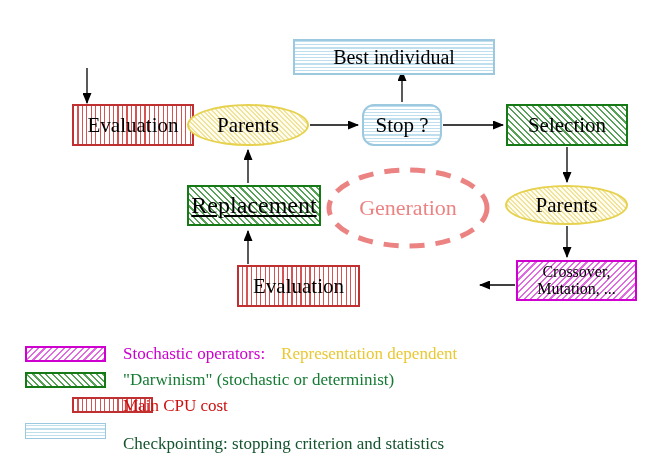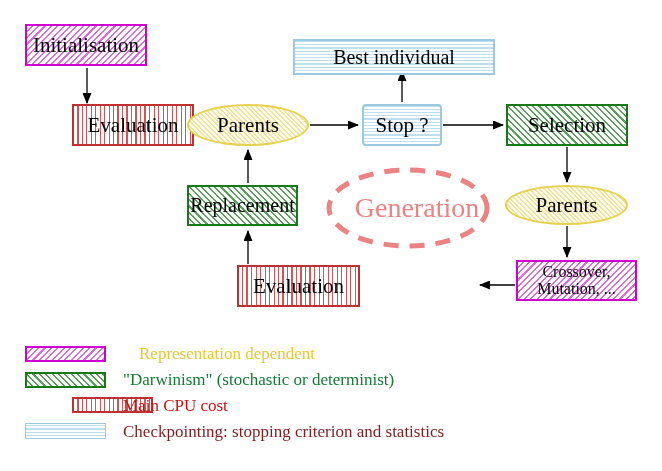--- a/index.html
+++ b/index.html
@@ -43,46 +43,46 @@
   .ellipse-yellow {
     border: 2px solid #e6d24e;
     border-radius: 50%;
     background: repeating-linear-gradient(45deg, #fffdf0 0px, #fffdf0 2px, #f1e29c 2px, #f1e29c 3.4px);
   }
   
   .n-initialisation { left: 25px;  top: 24px;  width: 122px; height: 42px; }
   .n-evaluation-top { left: 25px;  top: 104px; width: 122px; height: 42px; }
   .n-parents        { left: 187px; top: 104px; width: 122px; height: 42px; }
   .n-best           { left: 293px; top: 39px;  width: 202px; height: 36px; font-size: 20px; }
-  .n-stop           { left: 362px; top: 104px; width: 80px;  height: 42px; border-radius: 4px; }
+  .n-stop           { left: 362px; top: 104px; width: 80px;  height: 42px; border-radius: 12px; }
   .n-selection      { left: 506px; top: 104px; width: 122px; height: 42px; }
-  .n-replacement    { left: 187px; top: 185px; width: 111px; height: 41px; font-size: 20px; }
+  .n-replacement    { left: 187px; top: 185px; width: 134px; height: 41px; font-size: 24px; text-decoration: underline; }
   .n-genitors       { left: 505px; top: 185px; width: 123px; height: 40px; }
   .n-evaluation-bot { left: 190px; top: 265px; width: 123px; height: 42px; }
   .n-offspring      { left: 353px; top: 266px; width: 124px; height: 39px; }
   .n-crossover      { left: 516px; top: 260px; width: 121px; height: 41px; font-size: 16px; flex-direction: column; }
   .n-generation-label {
-    left: 336px; top: 168px; width: 162px; height: 80px;
-    color: #ec8383; font-size: 28px;
+    left: 327px; top: 168px; width: 162px; height: 80px;
+    color: #ec8383; font-size: 22px;
   }
   .svg-layer { position: absolute; left: 0; top: 0; width: 662px; height: 471px; }
   
   .swatch { position: absolute; left: 25px; width: 81px; height: 16px; box-sizing: border-box; }
   .sw-1 { top: 346px; border-width: 2px; }
   .sw-2 { top: 372px; border-width: 2px; }
   .sw-3 { top: 397px; border-width: 2px; }
   .sw-4 { top: 423px; border-width: 1px; }
   .legend-text {
     position: absolute; left: 123px; height: 20px;
     font-size: 17px; white-space: nowrap; display: flex; align-items: center;
   }
   .lt-1 { top: 344px; color: #cc00cc; }
   .lt-2 { top: 370px; color: #157a33; }
   .lt-3 { top: 396px; color: #cc1111; }
-  .lt-4 { top: 422px; color: #7f1d1d; align-items: center; }
+  .lt-4 { top: 434px; color: #14532d; align-items: center; }
   .lt-secondary { color: #e9c832; margin-left: 16px; }
 </style>
 </head>
 <body>
 
 <div class="canvas">
 
   <svg class="svg-layer" width="662" height="471" viewBox="0 0 662 471">
     <defs>
       <marker id="ah" markerWidth="11" markerHeight="9" refX="10" refY="4.5" orient="auto" markerUnits="userSpaceOnUse">
@@ -98,23 +98,20 @@
       <path d="M567,147 V182" marker-end="url(#ah)"></path>
       <path d="M567,226 V257" marker-end="url(#ah)"></path>
       <path d="M515,285 H480" marker-end="url(#ah)"></path>
       <path d="M352,285 H316" marker-end="url(#ah)"></path>
       <path d="M248,264 V231" marker-end="url(#ah)"></path>
       <path d="M248,183 V150" marker-end="url(#ah)"></path>
     </g>
     <ellipse cx="408" cy="208" rx="79" ry="38" fill="none" stroke="#ec8383" stroke-width="5" stroke-dasharray="15 11"></ellipse>
   </svg>
 
-  <div class="node hatch-magenta n-initialisation">
-    <span>Initialisation</span>
-  </div>
 
   <div class="node stripe-red n-evaluation-top">
     <span>Evaluation</span>
   </div>
 
   <div class="node ellipse-yellow n-parents">
     <span>Parents</span>
   </div>
 
   <div class="node stripe-cyan n-best">
@@ -150,20 +147,21 @@
     <span>Crossover,</span>
     <span>Mutation, ...</span>
   </div>
 
   <div class="swatch hatch-magenta sw-1"></div>
   <div class="swatch hatch-green sw-2"></div>
   <div class="swatch stripe-red sw-3"></div>
   <div class="swatch stripe-cyan sw-4"></div>
 
   <div class="legend-text lt-1">
+    <span>Stochastic operators:</span>
     <span class="lt-secondary">Representation dependent</span>
   </div>
   <div class="legend-text lt-2">
     <span>"Darwinism" (stochastic or determinist)</span>
   </div>
   <div class="legend-text lt-3">
     <span>Main CPU cost</span>
   </div>
   <div class="legend-text lt-4">
     <span>Checkpointing: stopping criterion and statistics</span>

